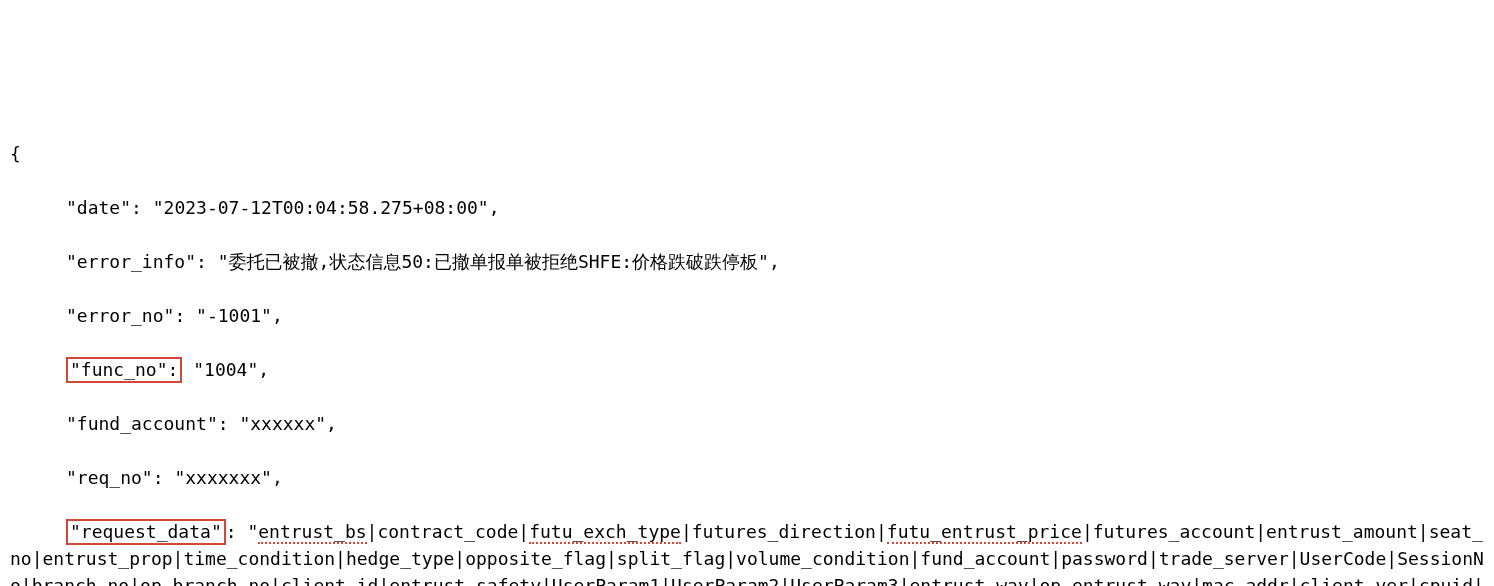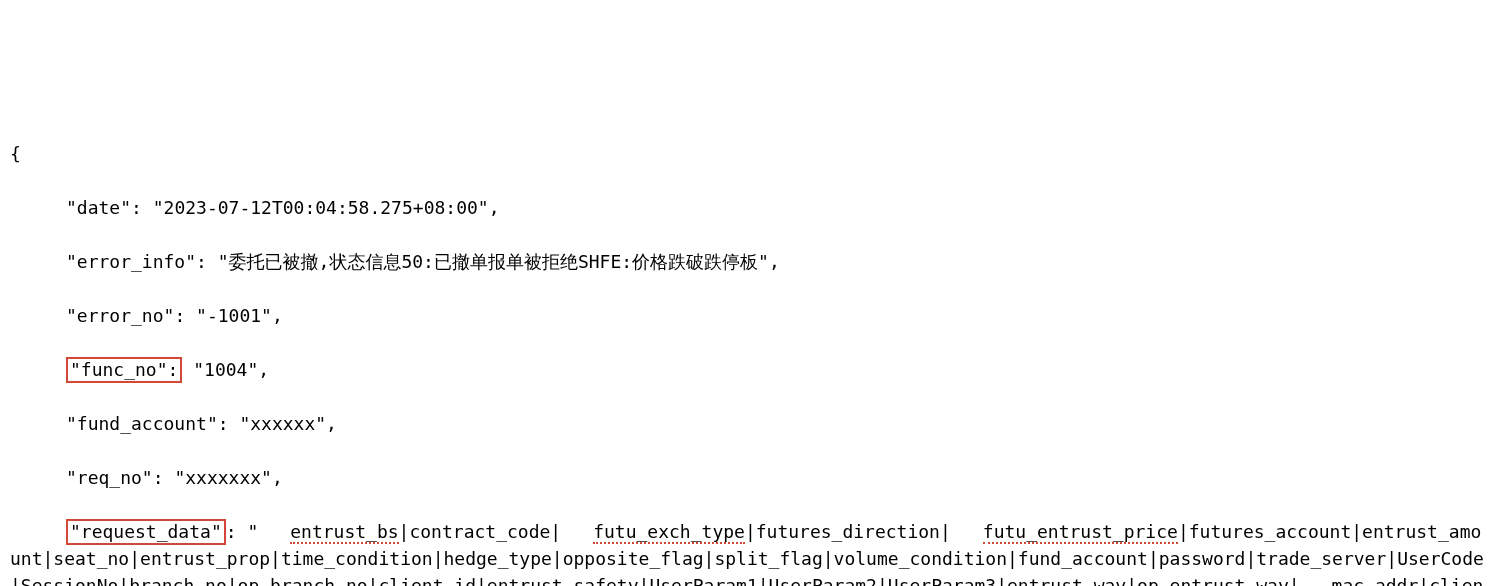--- a/index.html
+++ b/index.html
@@ -14,21 +14,20 @@
       word-break: break-all;
     }
     .highlight {
       border: 2px solid #d14836;
       padding: 0 2px;
       display: inline-block;
       line-height: 1.2;
     }
     .spell {
       border-bottom: 2px dotted #d14836;
-      margin-left: 32px;
     }
     .indent {
       display: inline-block;
       width: 56px;
     }
     .line {
       display: block;
     }
     .brace {
       display: block;

